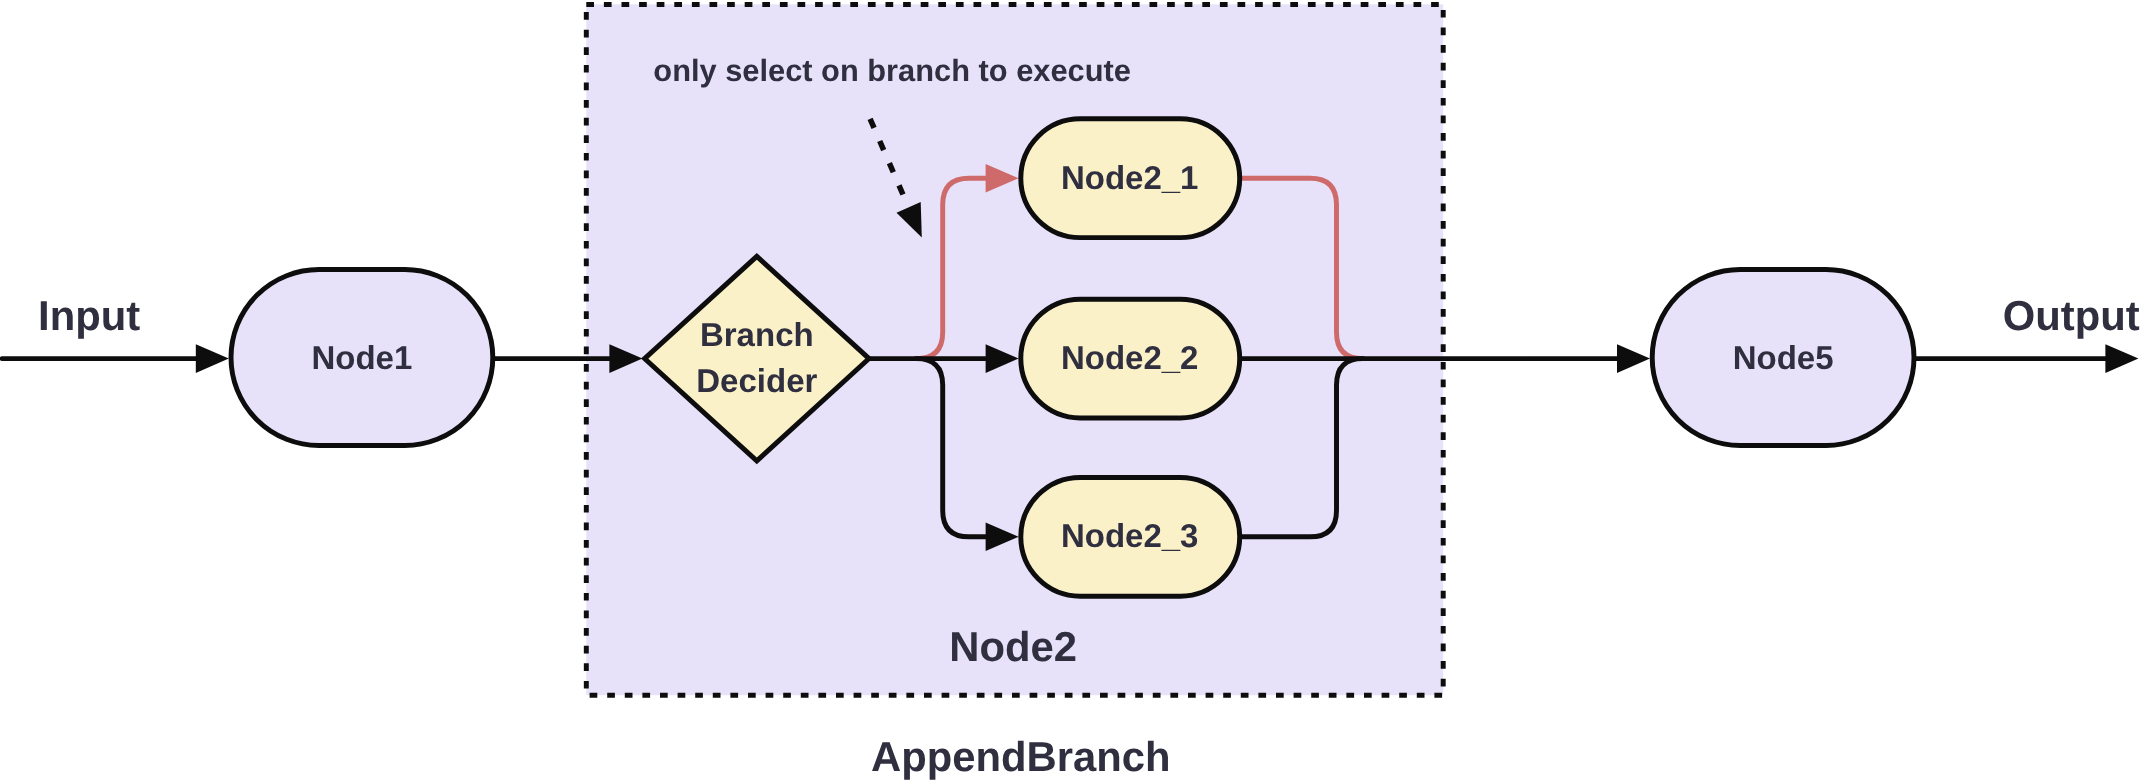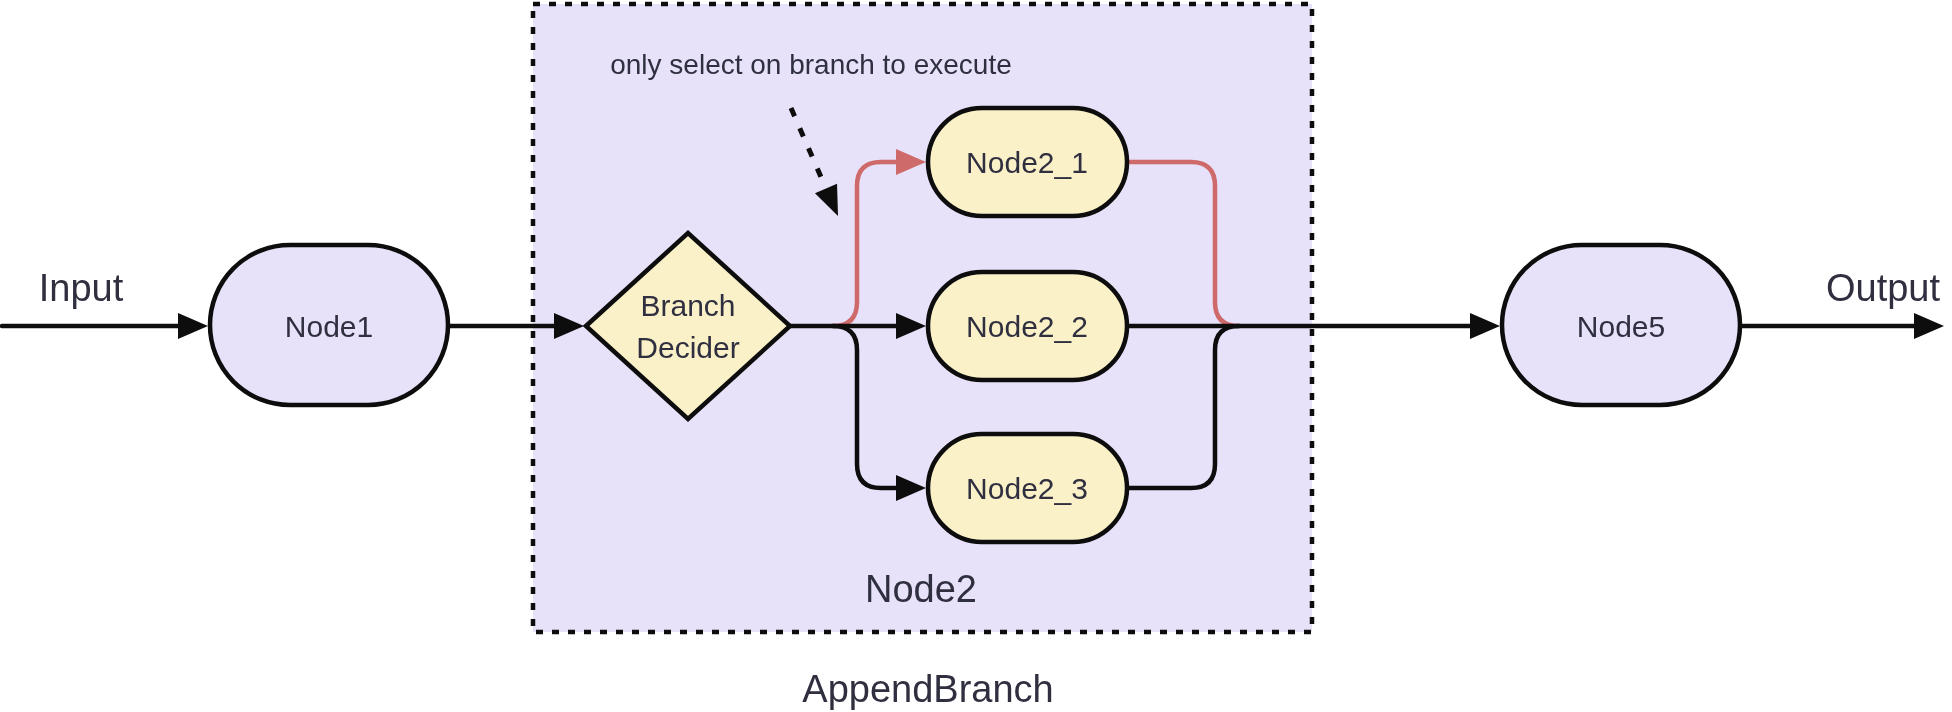--- a/index.html
+++ b/index.html
@@ -7,20 +7,21 @@
     padding: 0;
     background: #ffffff;
     width: 1952px;
     height: 712px;
     overflow: hidden;
   }
   .canvas-wrap {
     width: 1952px;
     height: 712px;
     background: var(--canvas-bg, #ffffff);
+    font-weight: bold;
   }
   svg { display: block; }
 
   
   .edge {
     stroke: var(--stroke, #0d0d0d);
     stroke-width: 4.5;
     fill: none;
     stroke-linecap: round;
   }

